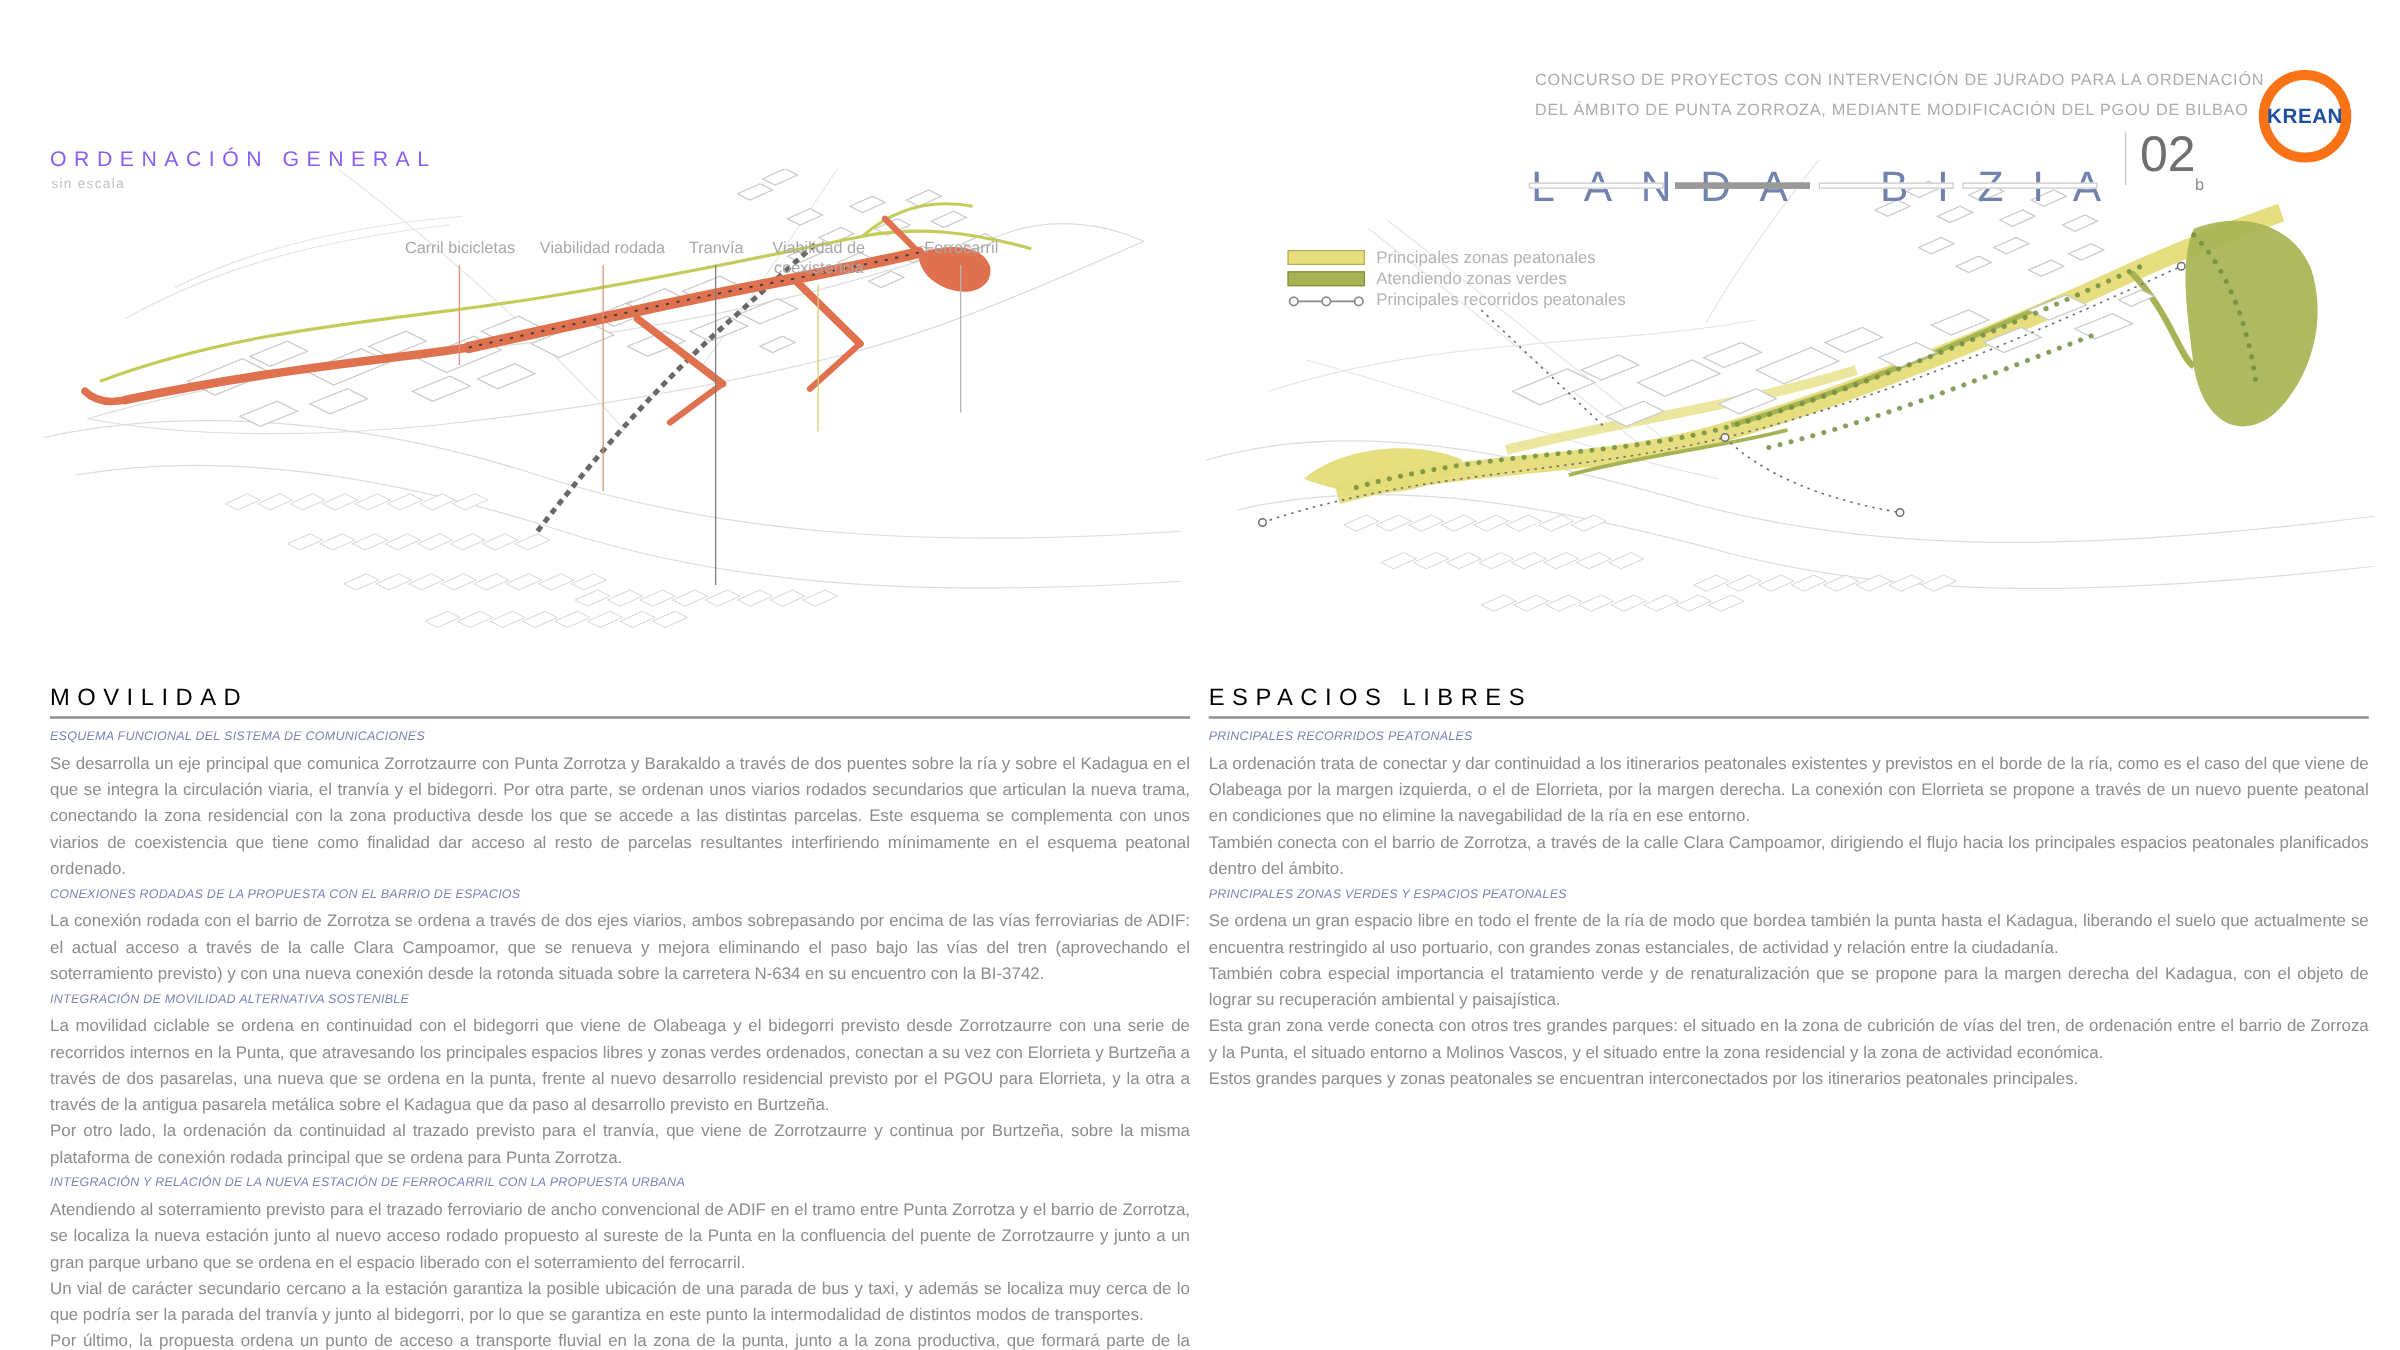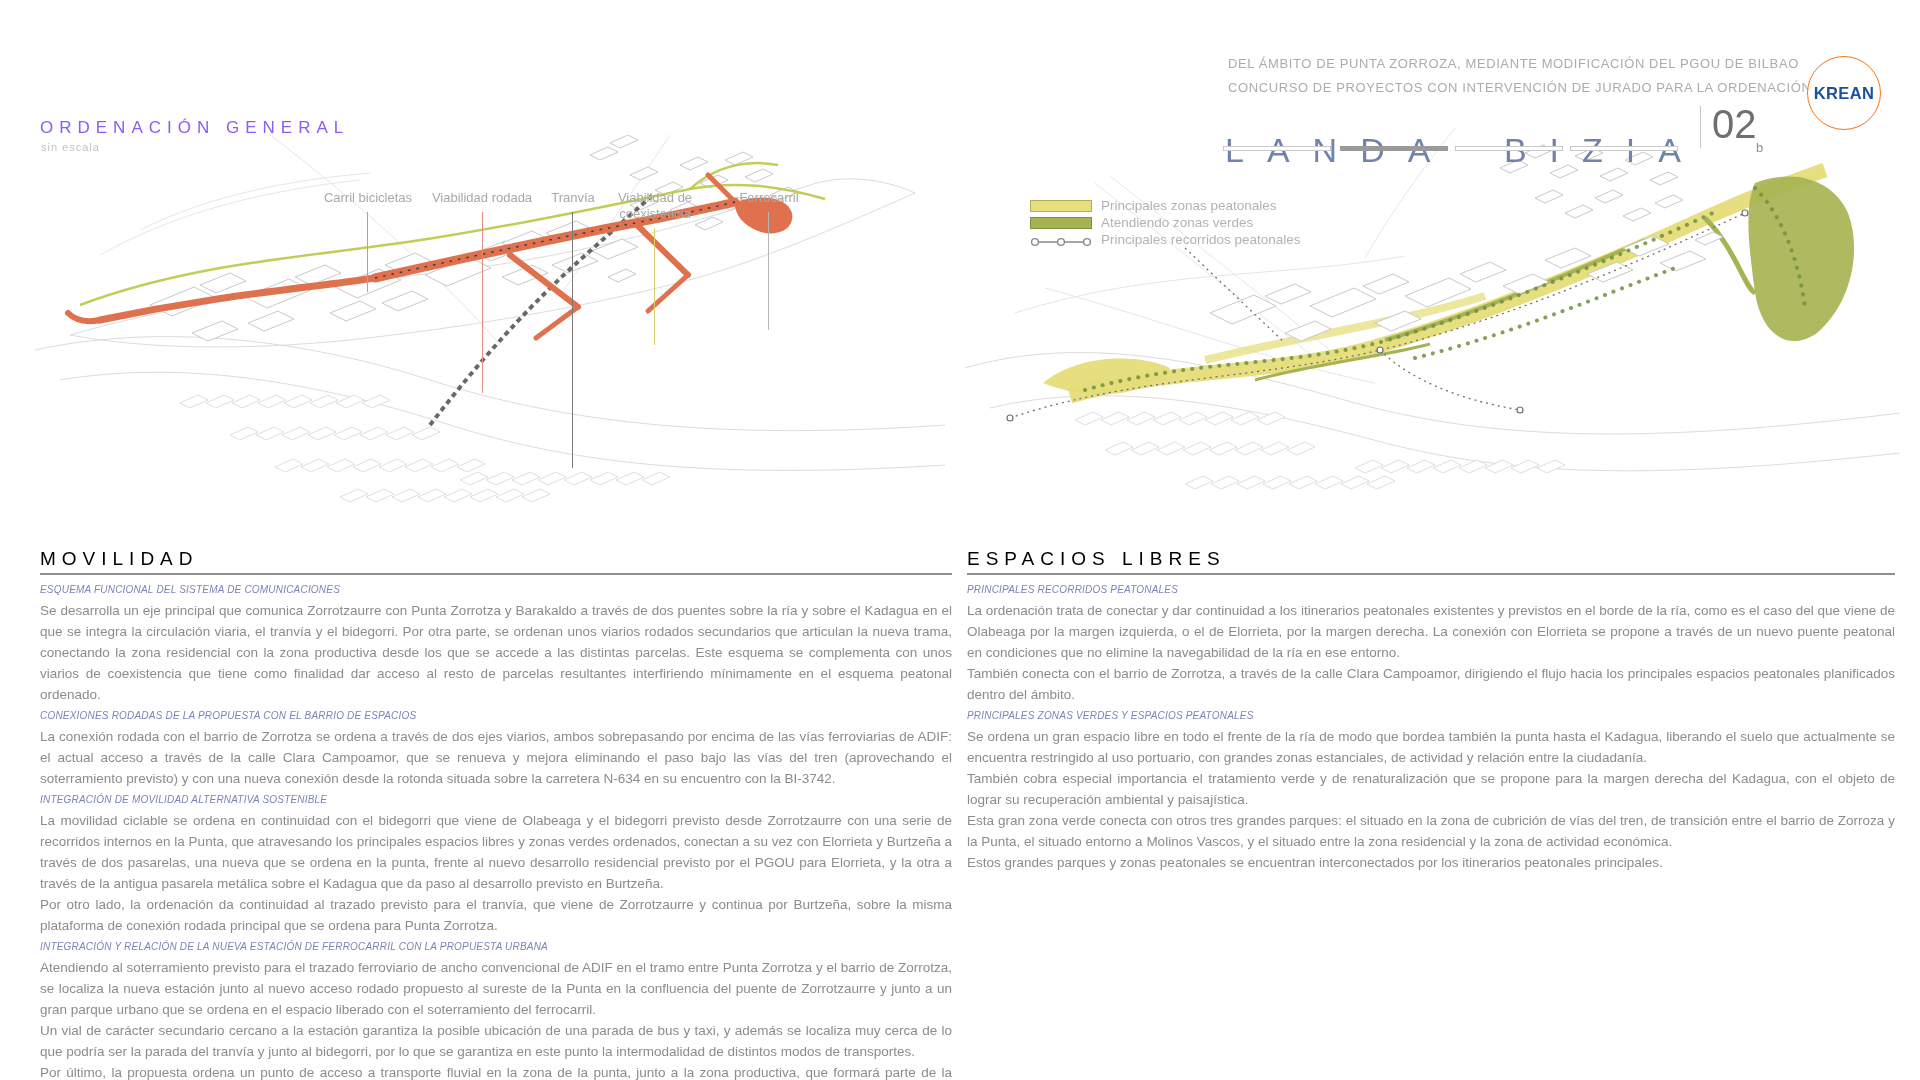--- a/index.html
+++ b/index.html
@@ -32,21 +32,21 @@
   .concurso { position:absolute; left:1228px; top:52px; font-size:13px; letter-spacing:0.6px; color:#acacac; line-height:24px; z-index:6; }
   .title-row { position:absolute; left:1225px; top:104px; height:46px; z-index:6;margin-top:25px; }
   .landa { font-size:34px; font-weight:400; color:#7083ae; letter-spacing:23px; word-spacing:20px; line-height:42px; white-space:nowrap; }
   .title-divider { position:absolute; left:1700px; top:106px; width:1px; height:42px; background:#c4c4c4; z-index:6; }
   .sheet-num { position:absolute; left:1712px; top:102px; font-size:40px; font-weight:400; color:#6f6f6f; z-index:6; }
   .sheet-suffix { position:absolute; left:1756px; top:140px; font-size:13px; color:#8d8d8d; z-index:6; }
   .bars { position:absolute; left:1223px; top:146px; width:560px; height:6px; z-index:6; }
   .bar { position:absolute; top:0; width:108px; height:5px; border:1px solid #c9c9c9; background:#ffffff; }
   .bar.active { background:#9a9a9a; border-color:#9a9a9a; }
 
-  .krean { position:absolute; left:1807px; top:56px; width:74px; height:74px; border:1px solid #f97316; border-radius:50%;
+  .krean { position:absolute; left:1807px; top:56px; width:74px; height:74px; border:8px solid #f97316; border-radius:50%;
            display:flex; align-items:center; justify-content:center; z-index:6; background:#fff; }
   .krean span { color:#1c4f9f; font-weight:bold; font-size:16.5px; letter-spacing:0.4px; }
 
   
   .legend { position:absolute; left:1030px; top:197px; z-index:6; }
   .legend-row { display:flex; align-items:center; height:17px; }
   .legend-swatch { width:62px; height:12px; margin-right:9px; flex:0 0 auto; }
   .legend-swatch.yellow { background:#e7df7d; border:1px solid #b5ad56; }
   .legend-swatch.green { background:#a6b254; border:1px solid #81903d; }
   .legend-label { font-size:13.5px; color:#b3b3b3; white-space:nowrap; }
@@ -189,22 +189,22 @@
     <p class="subhead">INTEGRACIÓN DE MOVILIDAD ALTERNATIVA SOSTENIBLE</p>
     <p class="para">La movilidad ciclable se ordena en continuidad con el bidegorri que viene de Olabeaga y el bidegorri previsto desde Zorrotzaurre con una serie de recorridos internos en la Punta, que atravesando los principales espacios libres y zonas verdes ordenados, conectan a su vez con Elorrieta y Burtzeña a través de dos pasarelas, una nueva que se ordena en la punta, frente al nuevo desarrollo residencial previsto por el PGOU para Elorrieta, y la otra a través de la antigua pasarela metálica sobre el Kadagua que da paso al desarrollo previsto en Burtzeña.</p>
     <p class="para">Por otro lado, la ordenación da continuidad al trazado previsto para el tranvía, que viene de Zorrotzaurre y continua por Burtzeña, sobre la misma plataforma de conexión rodada principal que se ordena para Punta Zorrotza.</p>
     <p class="subhead">INTEGRACIÓN Y RELACIÓN DE LA NUEVA ESTACIÓN DE FERROCARRIL CON LA PROPUESTA URBANA</p>
     <p class="para">Atendiendo al soterramiento previsto para el trazado ferroviario de ancho convencional de ADIF en el tramo entre Punta Zorrotza y el barrio de Zorrotza, se localiza la nueva estación junto al nuevo acceso rodado propuesto al sureste de la Punta en la confluencia del puente de Zorrotzaurre y junto a un gran parque urbano que se ordena en el espacio liberado con el soterramiento del ferrocarril.</p>
     <p class="para">Un vial de carácter secundario cercano a la estación garantiza la posible ubicación de una parada de bus y taxi, y además se localiza muy cerca de lo que podría ser la parada del tranvía y junto al bidegorri, por lo que se garantiza en este punto la intermodalidad de distintos modos de transportes.</p>
     <p class="para">Por último, la propuesta ordena un punto de acceso a transporte fluvial en la zona de la punta, junto a la zona productiva, que formará parte de la estrategia de conectividad fluvial ordenado por el PTPBM.</p>
   </section>
 
   <div class="concurso">
+    <div>CONCURSO DE PROYECTOS CON INTERVENCIÓN DE JURADO PARA LA ORDENACIÓN</div>
     <div>DEL ÁMBITO DE PUNTA ZORROZA, MEDIANTE MODIFICACIÓN DEL PGOU DE BILBAO</div>
-    <div>CONCURSO DE PROYECTOS CON INTERVENCIÓN DE JURADO PARA LA ORDENACIÓN</div>
   </div>
 
   <div class="title-row">
     <span class="landa">LANDA BIZIA</span>
   </div>
   <div class="title-divider"></div>
   <div class="sheet-num">02</div>
   <div class="sheet-suffix">b</div>
   <div class="bars">
     <span class="bar" style="left:0;"></span>
@@ -312,17 +312,17 @@
 
   <section class="text-col right">
     <h2 class="sec-heading">ESPACIOS LIBRES</h2>
     <hr class="sec-rule">
     <p class="subhead">PRINCIPALES RECORRIDOS PEATONALES</p>
     <p class="para">La ordenación trata de conectar y dar continuidad a los itinerarios peatonales existentes y previstos en el borde de la ría, como es el caso del que viene de Olabeaga por la margen izquierda, o el de Elorrieta, por la margen derecha. La conexión con Elorrieta se propone a través de un nuevo puente peatonal en condiciones que no elimine la navegabilidad de la ría en ese entorno.</p>
     <p class="para">También conecta con el barrio de Zorrotza, a través de la calle Clara Campoamor, dirigiendo el flujo hacia los principales espacios peatonales planificados dentro del ámbito.</p>
     <p class="subhead">PRINCIPALES ZONAS VERDES Y ESPACIOS PEATONALES</p>
     <p class="para">Se ordena un gran espacio libre en todo el frente de la ría de modo que bordea también la punta hasta el Kadagua, liberando el suelo que actualmente se encuentra restringido al uso portuario, con grandes zonas estanciales, de actividad y relación entre la ciudadanía.</p>
     <p class="para">También cobra especial importancia el tratamiento verde y de renaturalización que se propone para la margen derecha del Kadagua, con el objeto de lograr su recuperación ambiental y paisajística.</p>
-    <p class="para">Esta gran zona verde conecta con otros tres grandes parques: el situado en la zona de cubrición de vías del tren, de transición entre el barrio de Zorroza y la Punta, el situado entorno a Molinos Vascos, y el situado entre la zona residencial y la zona de actividad económica.</p>
+    <p class="para">Esta gran zona verde conecta con otros tres grandes parques: el situado en la zona de cubrición de vías del tren, de ordenación entre el barrio de Zorroza y la Punta, el situado entorno a Molinos Vascos, y el situado entre la zona residencial y la zona de actividad económica.</p>
     <p class="para">Estos grandes parques y zonas peatonales se encuentran interconectados por los itinerarios peatonales principales.</p>
   </section>
 
 </div>
 
 </body></html>

